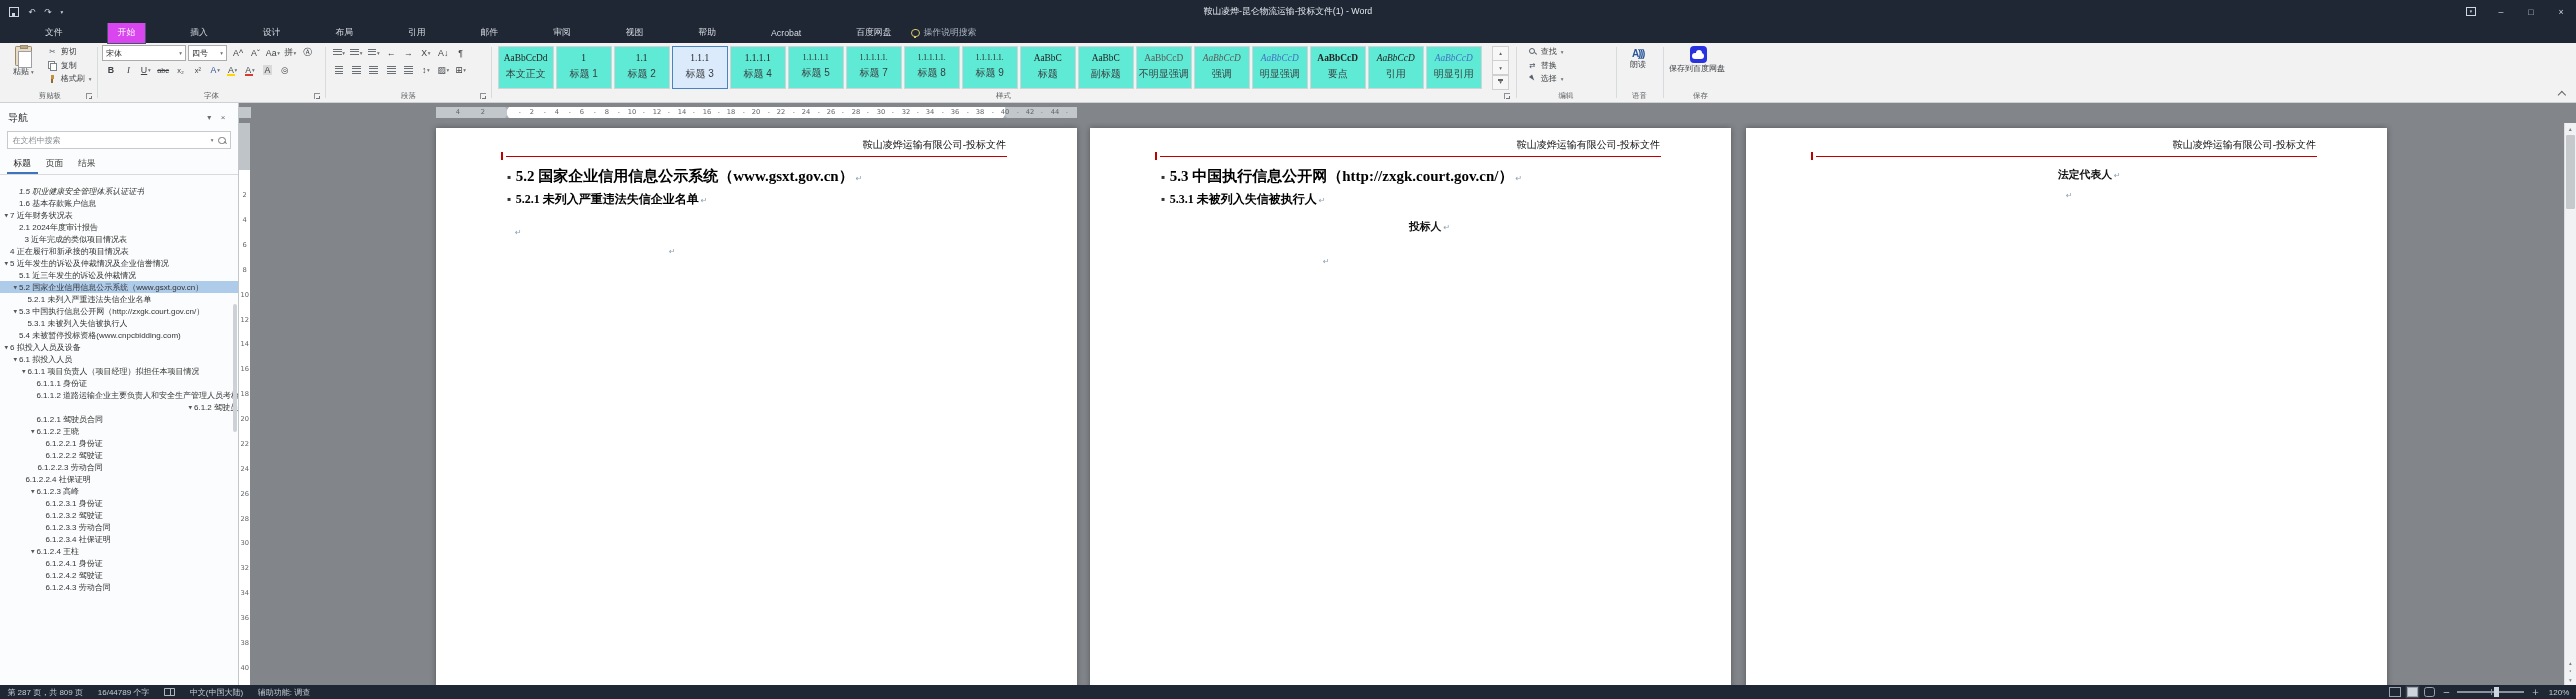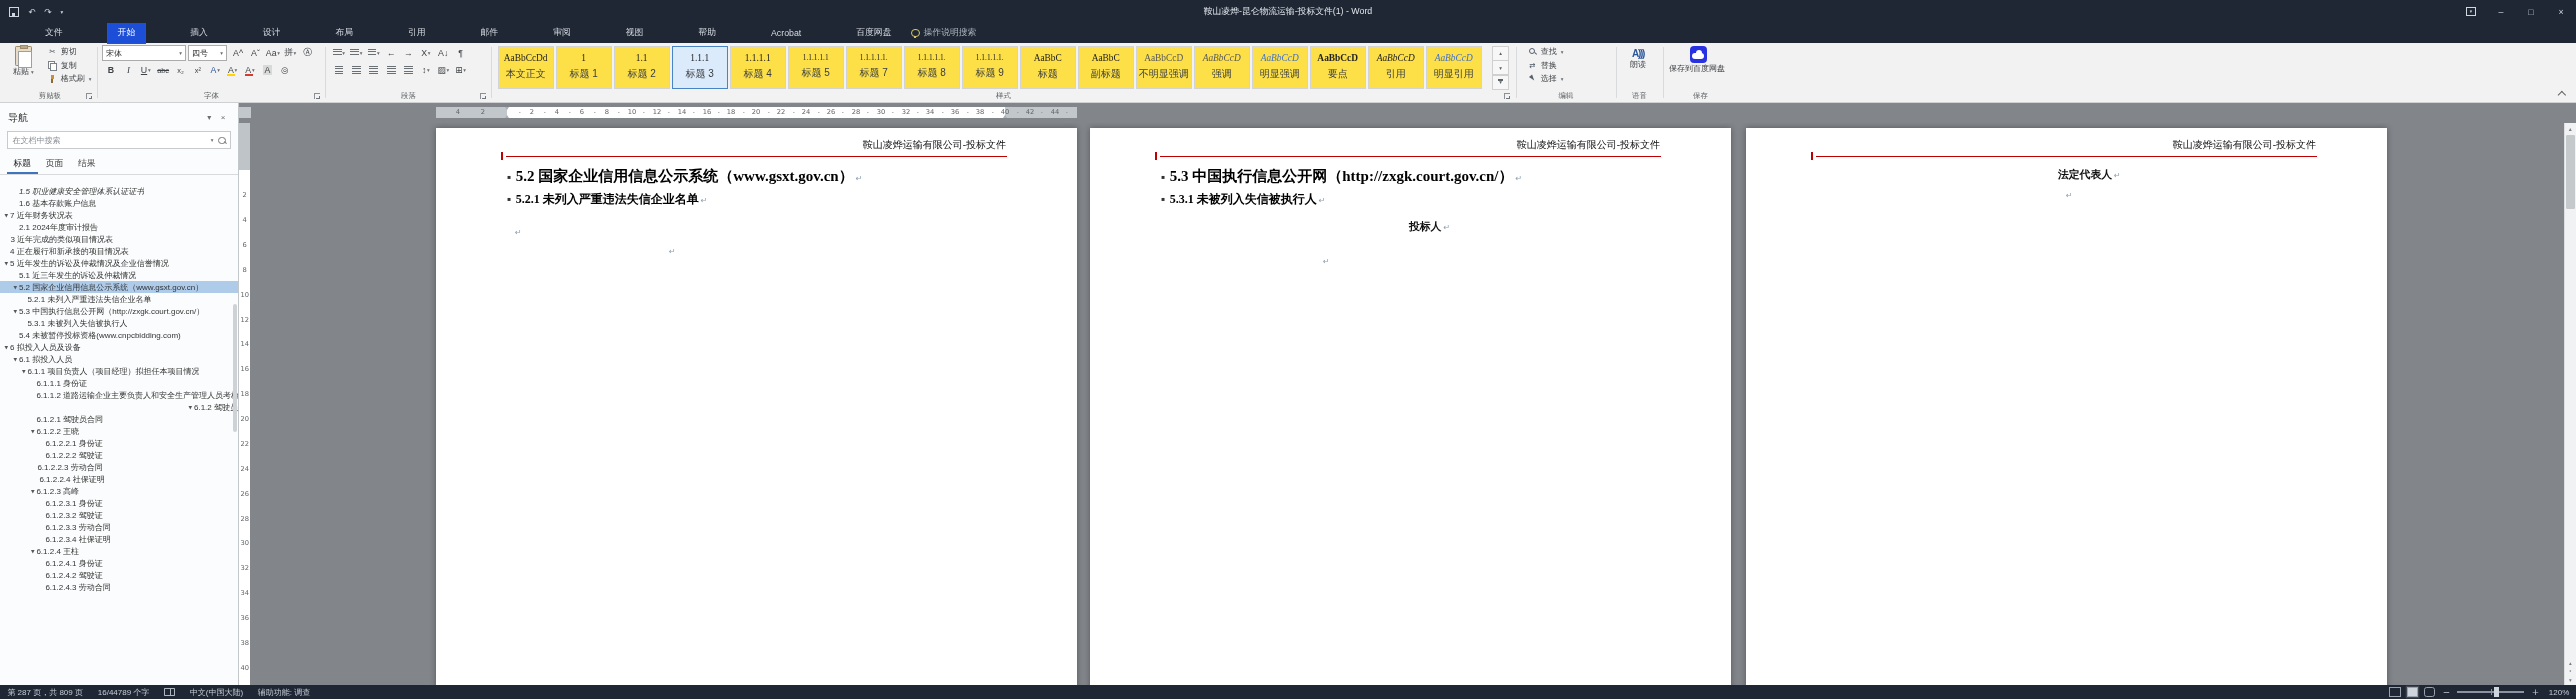--- a/index.html
+++ b/index.html
@@ -10,21 +10,21 @@
   .qic{font-size:8.8px;color:#cfd6df;}
   .floppy{width:8px;height:8px;border:1px solid #cfd6df;position:relative;display:inline-block;}
   .floppy::after{content:"";position:absolute;left:1.3px;bottom:0;width:3.4px;height:2.7px;background:#cfd6df;}
   .tb-title{position:absolute;left:50%;transform:translateX(-50%);font-size:8.8px;color:#e2e7ed;white-space:nowrap;}
   .winctrl{margin-left:auto;display:flex;height:100%;}
   .wbtn{width:30px;height:100%;display:flex;align-items:center;justify-content:center;font-size:8.8px;color:#cfd6df;}
   .rdo{width:8.8px;height:6.7px;border:0.7px solid #cfd6df;display:flex;align-items:flex-end;justify-content:center;font-size:4.7px;line-height:4.7px;color:#cfd6df;}
   
   .tabrow{position:absolute;left:0;top:23px;right:0;height:20px;background:#1f2734;display:flex;align-items:stretch;z-index:49;}
   .tab{padding:0 10px;font-size:8.8px;color:#d6dbe2;display:flex;align-items:center;margin-left:35px;}
-  .tab.active{background:#1d4ed8;outline:0.7px solid #46536a;color:#fff;}
+  .tab.active{background:#d946ef;outline:0.7px solid #46536a;color:#fff;}
   .tellme{display:flex;align-items:center;gap:4px;padding:0 9.4px;font-size:8.8px;color:#aeb6c2;}
   .bulb{width:6.7px;height:6.7px;border:1px solid #d9c76a;border-radius:50%;position:relative;}
   .bulb::after{content:"";position:absolute;left:1.7px;top:6.7px;width:2px;height:2px;background:#d9c76a;}
   
   .ribbon{position:absolute;left:0;top:43px;right:0;height:59px;background:#f2f2f2;border-bottom:0.7px solid #cfd0d2;z-index:48;}
   .rgroup{position:absolute;top:0;bottom:0;}
   .glabel{position:absolute;bottom:1.3px;left:0;right:0;text-align:center;font-size:7.4px;color:#5e6366;white-space:nowrap;}
   .gsep{position:absolute;top:4px;bottom:4px;width:0.7px;background:#d9dadb;}
   .launcher{position:absolute;right:2px;bottom:2.7px;width:5.4px;height:5.4px;border-left:0.7px solid #8a9096;border-top:0.7px solid #8a9096;}
   .launcher::after{content:"";position:absolute;right:0px;bottom:0px;width:2.7px;height:2.7px;border-right:1px solid #70767c;border-bottom:1px solid #70767c;}
@@ -64,21 +64,21 @@
   .cb-family{width:76px}.cb-size{width:31px}
   .ic{min-width:16px;height:15px;display:inline-flex;align-items:center;justify-content:center;position:relative;margin:0 0.7px;color:#3f4347;font-size:8.8px;border-radius:1.3px;}
   .ic .g{display:inline-block;}
   .g.bold{font-weight:bold}.g.it{font-style:italic;font-family:"Liberation Serif",serif}.g.un{text-decoration:underline}
   .g.st{text-decoration:line-through}.g.blue{color:#2b579a}.g.small{font-size:7.4px}
   .g.shade{background:#d9d9d9;padding:0 1.3px;}
   .ic.bars::before{content:"";width:8.8px;height:7.4px;background:repeating-linear-gradient(to bottom,#6b7075 0 1px,transparent 1px 2.4px);}
   .ic.ubar::after{content:"";position:absolute;left:2.7px;right:5.4px;bottom:1.3px;height:2.7px;background:var(--u);}
   
   .sgal{position:absolute;left:2.7px;top:2.7px;right:24px;bottom:13px;display:flex;overflow:hidden;}
-  .sbox{width:54px;margin-right:2px;background:#fde047;border:0.7px solid #d2d3d5;text-align:center;flex:none;}
+  .sbox{width:54px;margin-right:2px;background:#5eead4;border:0.7px solid #d2d3d5;text-align:center;flex:none;}
   .sbox.sel{border-color:#4a83c4;background:#dcebfb;}
   .samp{display:block;font-family:"Liberation Serif","DejaVu Serif",serif;font-size:9.4px;margin-top:6px;color:#222;white-space:nowrap;overflow:hidden;}
   .samp.small{font-size:7.4px}.samp.it{font-style:italic}.samp.bold{font-weight:bold}.samp.blue{color:#4472c4}.samp.gray{color:#595959}
   .sname{display:block;font-size:10px;color:#3a3d40;margin-top:4px;white-space:nowrap;overflow:hidden;}
   .sscroll{position:absolute;right:2.7px;top:2.7px;width:17.5px;bottom:13px;display:flex;flex-direction:column;}
   .scell{flex:1;border:0.7px solid #d0d0d0;background:#f7f7f7;display:flex;align-items:center;justify-content:center;font-size:5.4px;color:#5e6366;margin-bottom:-0.7px;}
   .scell.more{flex-direction:column;line-height:3.4px;}
   .morebar{width:5.4px;height:1.3px;background:#5e6366;margin-bottom:0.7px;}
   .collapse-ribbon{position:absolute;right:10.8px;bottom:5.4px;width:8px;height:6.7px;}
   .collapse-ribbon::before{content:"";position:absolute;left:1.3px;top:2px;width:4.7px;height:4.7px;border-left:1.3px solid #5e6366;border-top:1.3px solid #5e6366;transform:rotate(45deg);}
@@ -563,21 +563,21 @@
         <span class="ttext">1.6 基本存款账户信息</span>
       </span>
       <span class="trow" style="display: flex; padding-left: 2.7px;">
         <span class="tri">▼</span>
         <span class="ttext">7 近年财务状况表</span>
       </span>
       <span class="trow" style="display: flex; padding-left: 11.5px;">
         <span class="tri"></span>
         <span class="ttext">2.1 2024年度审计报告</span>
       </span>
-      <span class="trow" style="display: flex; padding-left: 3px;">
+      <span class="trow" style="display: flex; padding-left: 17px;">
         <span class="tri"></span>
         <span class="ttext">3 近年完成的类似项目情况表</span>
       </span>
       <span class="trow" style="display: flex; padding-left: 2.7px;">
         <span class="tri"></span>
         <span class="ttext">4 正在履行和新承接的项目情况表</span>
       </span>
       <span class="trow" style="display: flex; padding-left: 2.7px;">
         <span class="tri">▼</span>
         <span class="ttext">5 近年发生的诉讼及仲裁情况及企业信誉情况</span>
@@ -643,21 +643,21 @@
         <span class="ttext">6.1.2.2.1 身份证</span>
       </span>
       <span class="trow" style="display: flex; padding-left: 38px;">
         <span class="tri"></span>
         <span class="ttext">6.1.2.2.2 驾驶证</span>
       </span>
       <span class="trow" style="display: flex; padding-left: 30px;">
         <span class="tri"></span>
         <span class="ttext">6.1.2.2.3 劳动合同</span>
       </span>
-      <span class="trow" style="display: flex; padding-left: 32px;">
+      <span class="trow" style="display: flex; padding-left: 18px;">
         <span class="tri"></span>
         <span class="ttext">6.1.2.2.4 社保证明</span>
       </span>
       <span class="trow" style="display: flex; padding-left: 29px;">
         <span class="tri">▼</span>
         <span class="ttext">6.1.2.3 高峰</span>
       </span>
       <span class="trow" style="display: flex; padding-left: 38px;">
         <span class="tri"></span>
         <span class="ttext">6.1.2.3.1 身份证</span>

